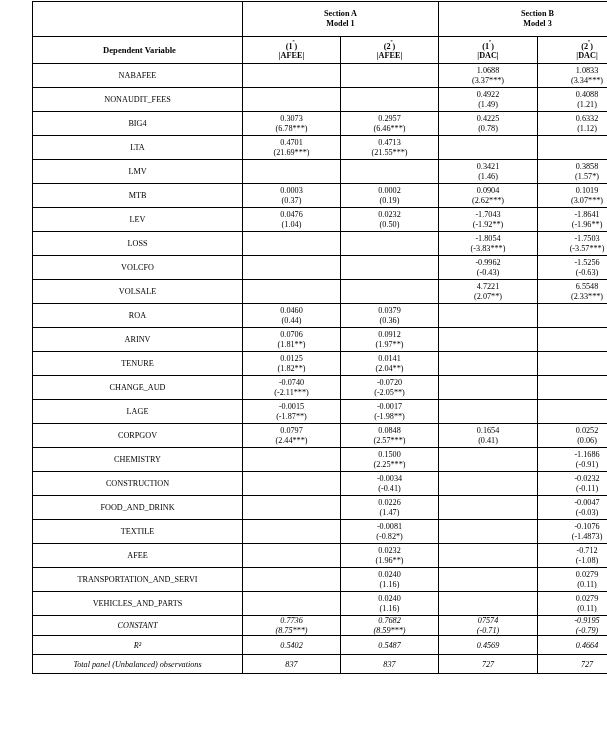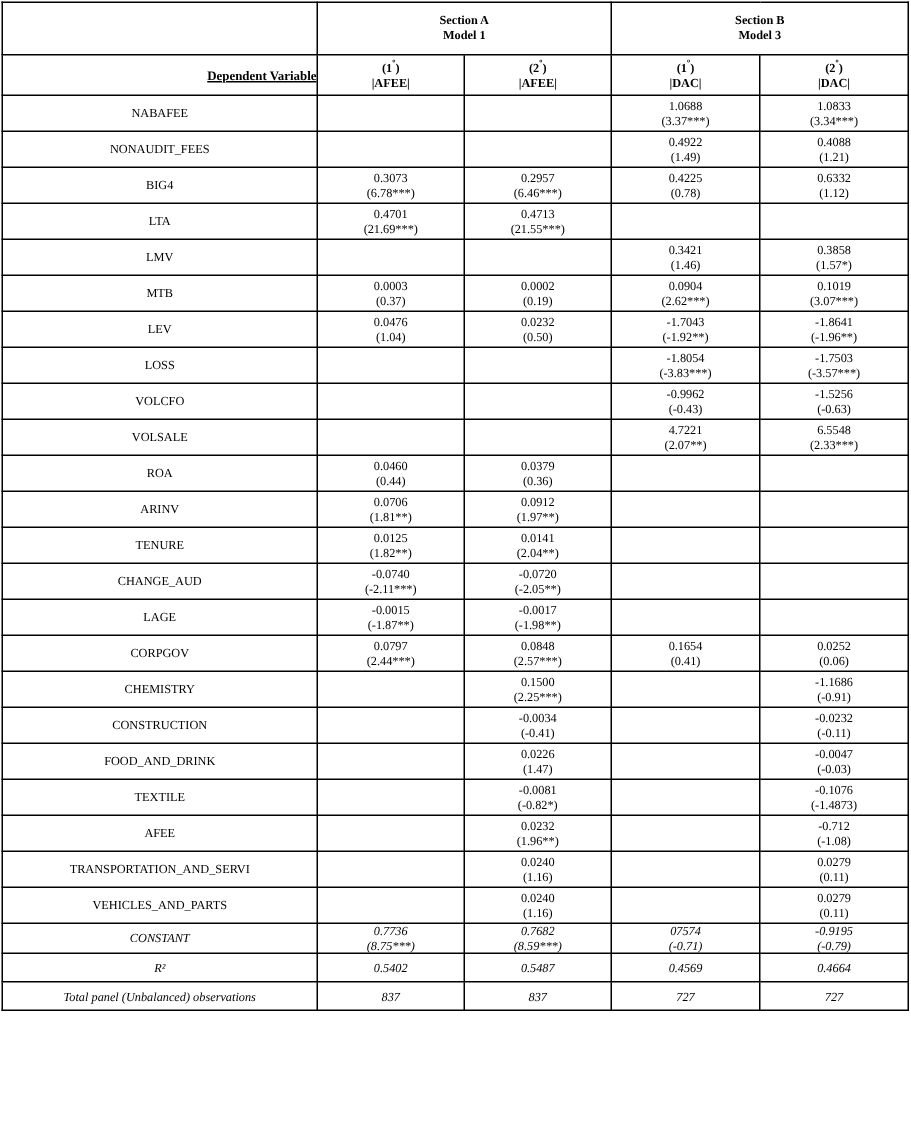--- a/index.html
+++ b/index.html
@@ -11,20 +11,21 @@
     font-family: "Liberation Serif", serif;
     width: 607px;
     height: 751px;
     overflow: hidden;
   }
   #sheet {
     width: 607px;
     height: 751px;
     position: relative;
     box-sizing: border-box;
+    padding-left: 31px;
   }
   table.reg {
     border-collapse: collapse;
     width: 604px;
     margin: 1px 0 0 1px;
     table-layout: fixed;
   }
   table.reg td, table.reg th {
     border: 1px solid #000000;
     padding: 0;
@@ -47,25 +48,24 @@
     padding: 3px 0;
   }
   .sec-head .line2 { font-weight: bold; }
   .colhead td {
     height: 26px;
     font-weight: bold;
     font-size: 8.2px;
     padding: 2px 0;
   }
   .colhead td.varlabel {
-    text-align: right;
+    text-align: center;
     padding-left: 4px;
     font-weight: bold;
     font-size: 8.6px;
-    text-decoration: underline;
   }
   td.rowname {
     text-align: left;
     padding-left: 4px;
     font-size: 8.4px;
   }
   tr.datarow td { height: 23px; }
   .coef { display: block; }
   .tstat { display: block; }
 

